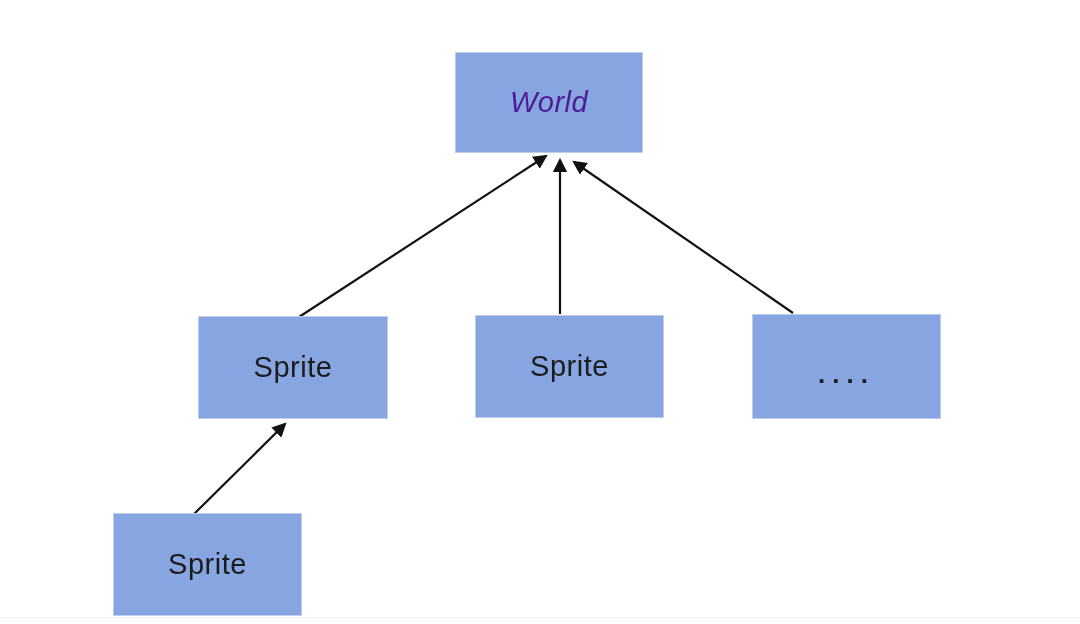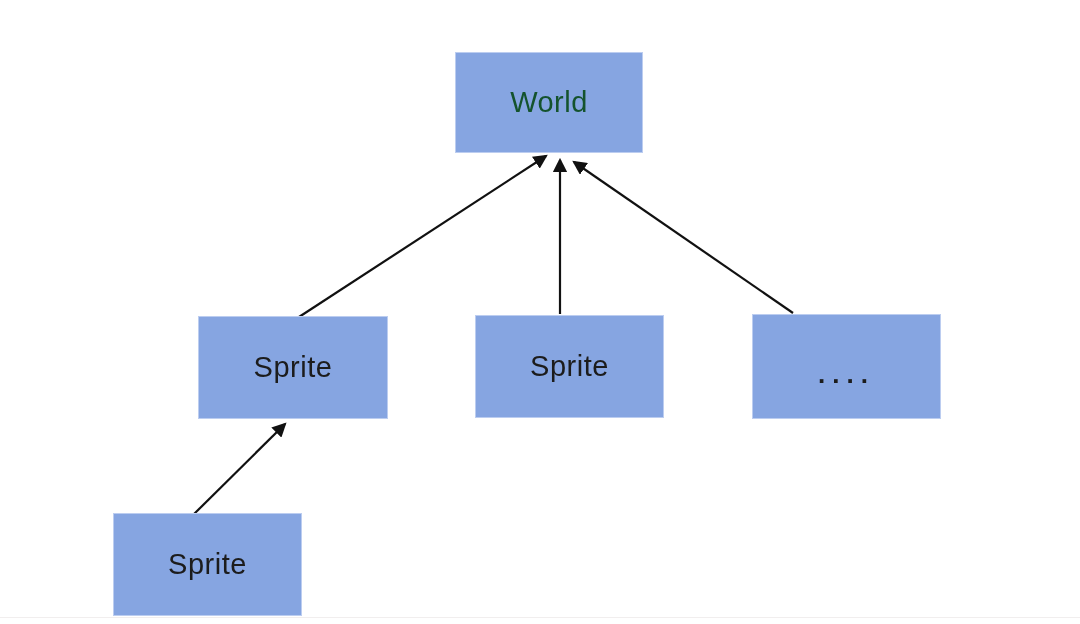--- a/index.html
+++ b/index.html
@@ -61,21 +61,21 @@
         <path d="M0,0 L10,5 L0,10 z" fill="#111111"></path>
       </marker>
     </defs>
   <line x1="299" y1="317" x2="546" y2="156" stroke="#111111" stroke-width="2.2" marker-end="url(#arrowhead)"></line>
       <line x1="560" y1="314" x2="560" y2="160" stroke="#111111" stroke-width="2.2" marker-end="url(#arrowhead)"></line>
       <line x1="793" y1="313" x2="574" y2="162" stroke="#111111" stroke-width="2.2" marker-end="url(#arrowhead)"></line>
       <line x1="192" y1="516" x2="285" y2="424" stroke="#111111" stroke-width="2.2" marker-end="url(#arrowhead)"></line>
     </svg>
   <div class="slide-bottom-edge"></div>
 <div class="node" style="left: 455px; top: 52px; width: 188px; height: 101px; background: rgb(134, 165, 225); border-color: rgb(188, 205, 240);">
-      <span class="node-label" style="color: #14532d;">World</span>
+      <span class="node-label" style="color: #4c1d95; font-style: italic;">World</span>
     </div>
     <div class="node" style="left: 198px; top: 316px; width: 190px; height: 103px; background: rgb(134, 165, 225); border-color: rgb(188, 205, 240);">
       <span class="node-label" style="color: rgb(28, 28, 28);">Sprite</span>
     </div>
     <div class="node" style="left: 475px; top: 315px; width: 189px; height: 103px; background: rgb(134, 165, 225); border-color: rgb(188, 205, 240);">
       <span class="node-label" style="color: rgb(28, 28, 28);">Sprite</span>
     </div>
     <div class="node dots" style="left: 752px; top: 314px; width: 189px; height: 105px; background: rgb(134, 165, 225); border-color: rgb(188, 205, 240);">
       <span class="node-label" style="color: rgb(28, 28, 28);">....</span>
     </div>

